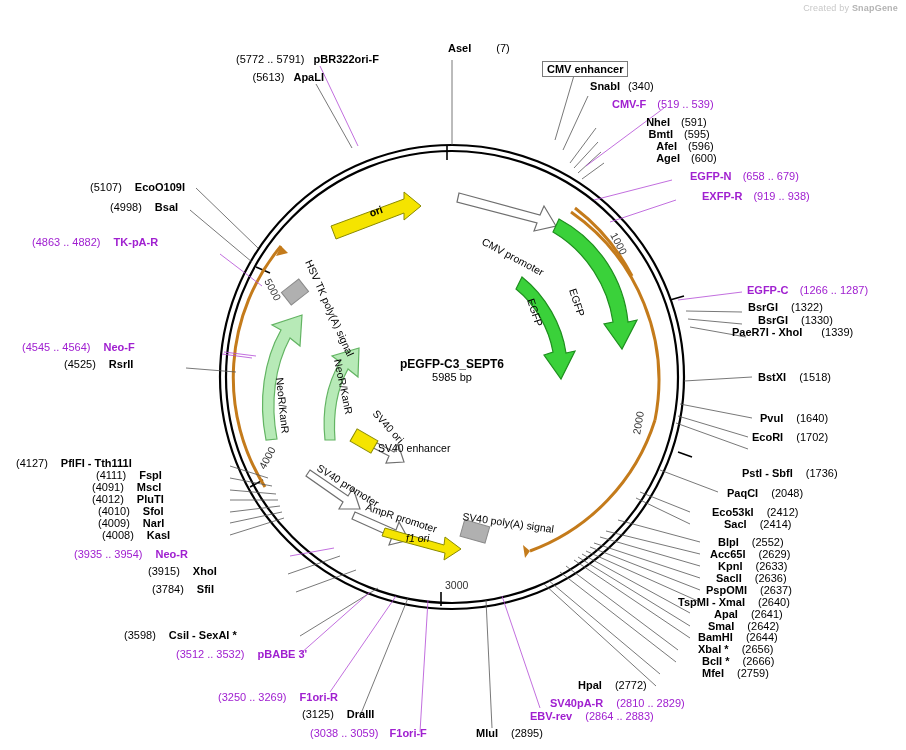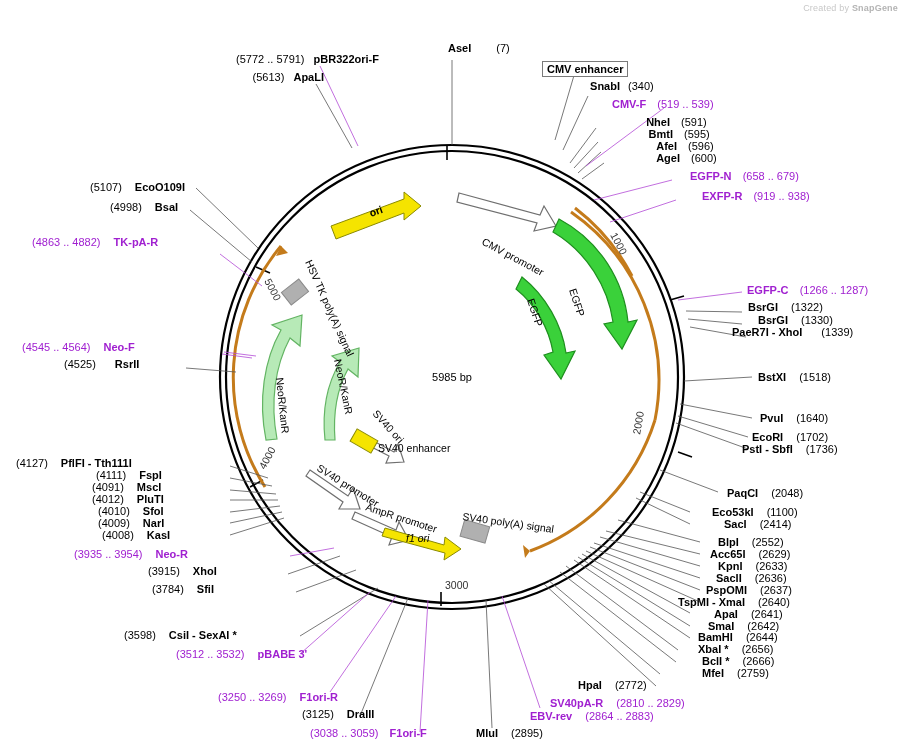--- a/index.html
+++ b/index.html
@@ -182,20 +182,21 @@
       <line x1="220" y1="254" x2="262" y2="286"></line>
       <line x1="540" y1="708" x2="502" y2="596"></line>
       <line x1="420" y1="732" x2="428" y2="600"></line>
       <line x1="330" y1="692" x2="396" y2="596"></line>
       <line x1="300" y1="654" x2="370" y2="592"></line>
       <line x1="290" y1="556" x2="334" y2="548"></line>
       <line x1="222" y1="354" x2="252" y2="358"></line>
     </g>
   </svg>
 
+  <div class="title" style="left:352px;top:357px;width:200px;">pEGFP-C3_SEPT6</div>
   <div class="subtitle" style="left:352px;top:371px;width:200px;">5985 bp</div>
 
   <div class="cmvbox" style="left:542px;top:61px;">CMV enhancer</div>
 
   <div class="lbl" style="left:448px;top:42px;">
     <span class="nm">AseI</span>
     <span class="pos" style="margin-left:22px;">(7)</span>
   </div>
 
   <div class="lbl right" style="left:184px;top:53px;width:195px;">
@@ -279,32 +280,32 @@
     <span class="pos" style="margin-left:10px;">(1518)</span>
   </div>
   <div class="lbl" style="left:760px;top:412px;">
     <span class="nm">PvuI</span>
     <span class="pos" style="margin-left:10px;">(1640)</span>
   </div>
   <div class="lbl" style="left:752px;top:431px;">
     <span class="nm">EcoRI</span>
     <span class="pos" style="margin-left:10px;">(1702)</span>
   </div>
-  <div class="lbl" style="left:742px;top:443px;">
+  <div class="lbl" style="left:742px;top:467px;">
     <span class="nm">PstI  -  SbfI</span>
     <span class="pos" style="margin-left:10px;">(1736)</span>
   </div>
 
   <div class="lbl" style="left:727px;top:487px;">
     <span class="nm">PaqCI</span>
     <span class="pos" style="margin-left:10px;">(2048)</span>
   </div>
   <div class="lbl" style="left:712px;top:506px;">
     <span class="nm">Eco53kI</span>
-    <span class="pos" style="margin-left:10px;">(1100)</span>
+    <span class="pos" style="margin-left:10px;">(2412)</span>
   </div>
   <div class="lbl" style="left:724px;top:518px;">
     <span class="nm">SacI</span>
     <span class="pos" style="margin-left:10px;">(2414)</span>
   </div>
 
   <div class="lbl" style="left:718px;top:536px;">
     <span class="nm">BlpI</span>
     <span class="pos" style="margin-left:10px;">(2552)</span>
   </div>
@@ -426,21 +427,21 @@
     <span class="pos">(4111)</span>
     <span class="nm" style="margin-left:10px;">FspI</span>
   </div>
   <div class="lbl" style="left:16px;top:457px;">
     <span class="pos">(4127)</span>
     <span class="nm" style="margin-left:10px;">PflFI  -  Tth111I</span>
   </div>
 
   <div class="lbl" style="left:64px;top:358px;">
     <span class="pos">(4525)</span>
-    <span class="nm" style="margin-left:16px;">RsrII</span>
+    <span class="nm" style="margin-left:10px;">RsrII</span>
   </div>
   <div class="lbl purple" style="left:22px;top:341px;">
     <span class="pos">(4545 .. 4564)</span>
     <span class="nm" style="margin-left:10px;">Neo-F</span>
   </div>
   <div class="lbl purple" style="left:32px;top:236px;">
     <span class="pos">(4863 .. 4882)</span>
     <span class="nm" style="margin-left:10px;">TK-pA-R</span>
   </div>
   <div class="lbl" style="left:110px;top:201px;">

